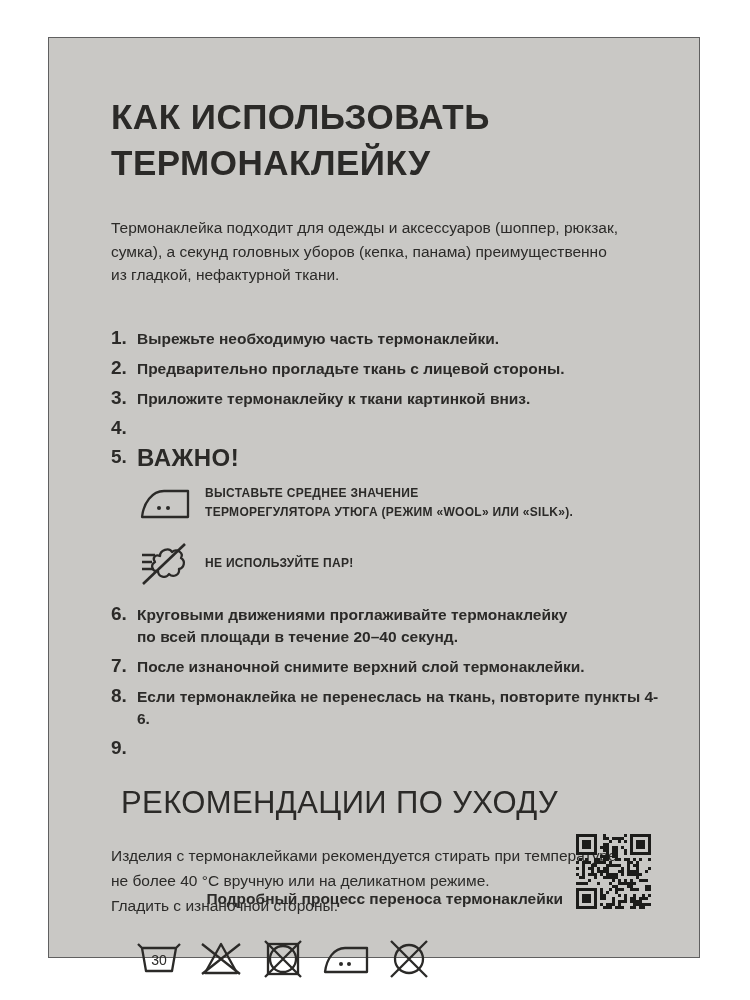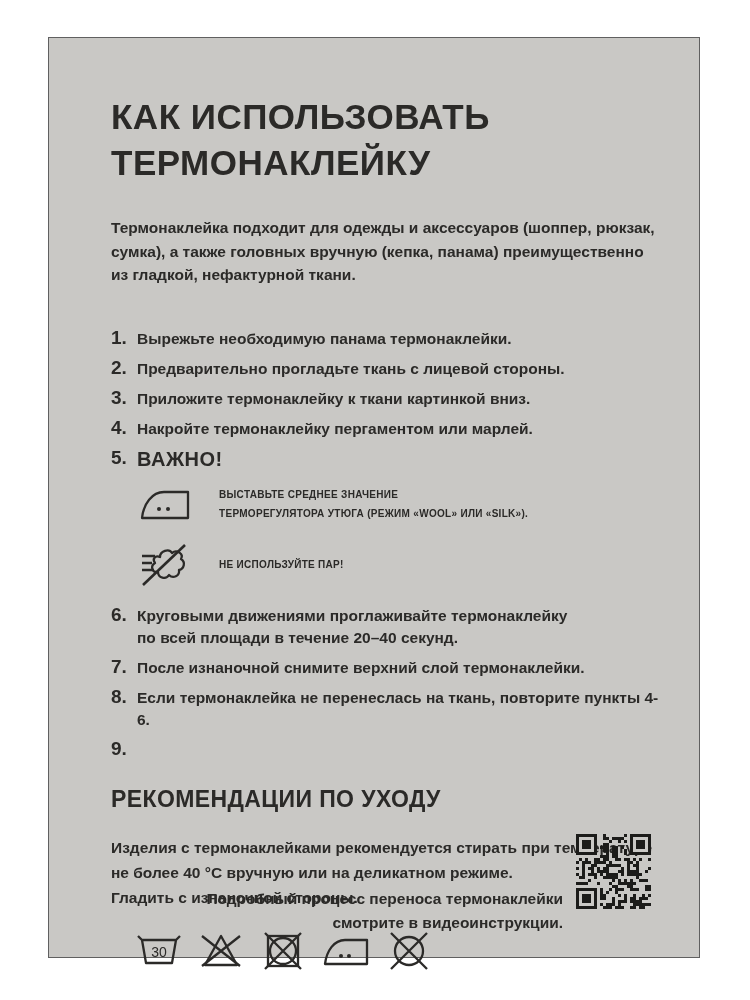--- a/index.html
+++ b/index.html
@@ -35,67 +35,67 @@
     letter-spacing: 0.5px;
     color: #2b2a28;
   }
   .intro {
     margin: 30px 0 0 0;
     font-size: 15.5px;
     line-height: 23.5px;
     font-weight: bold;
   }
   
-  .intro .l, .care-text .l { font-weight: bold; }
+  .intro .l, .care-text .l { font-weight: normal; }
 
   .steps { margin-top: 40px; }
   .step-row {
     display: flex;
     align-items: flex-start;
     margin-bottom: 7px;
   }
   .step-num {
     flex: 0 0 26px;
     font-size: 19px;
     font-weight: bold;
     line-height: 22px;
   }
   .step-text {
     font-size: 15.5px;
     line-height: 22px;
     font-weight: bold;
     padding-top: 1px;
   }
   .step-row.important .step-text {
-    font-size: 20px;
+    font-size: 24px;
     line-height: 22px;
     letter-spacing: 0.5px;
   }
   .notes { margin: 12px 0 14px 28px; }
   .note-row {
     display: flex;
     align-items: center;
     margin-bottom: 16px;
   }
   .note-icon {
     flex: 0 0 56px;
     display: flex;
     align-items: center;
   }
   .note-text {
-    font-size: 10px;
+    font-size: 12px;
     line-height: 19px;
     font-weight: bold;
     letter-spacing: 0.3px;
-    margin-left: 24px;
+    margin-left: 10px;
   }
   .care-heading {
-    margin: 26px 0 0 0;
-    font-size: 23px;
-    font-weight: bold;
+    margin: 26px 0 0 10px;
+    font-size: 31px;
+    font-weight: normal;
     letter-spacing: 0.4px;
   }
   .care-text {
     margin: 22px 0 0 0;
     font-size: 15.5px;
     line-height: 25px;
   }
   .care-symbols {
     display: flex;
     align-items: center;
@@ -133,30 +133,30 @@
 <div class="page">
   <div class="card">
 
     <h1 class="title">
       <div>КАК ИСПОЛЬЗОВАТЬ</div>
       <div>ТЕРМОНАКЛЕЙКУ</div>
     </h1>
 
     <div class="intro">
       <div class="l">Термонаклейка подходит для одежды и аксессуаров (шоппер, рюкзак,</div>
-      <div class="l">сумка), а также головных вручную (кепка, панама) преимущественно</div>
+      <div class="l">сумка), а секунд головных уборов (кепка, панама) преимущественно</div>
       <div class="l">из гладкой, нефактурной ткани.</div>
     </div>
 
     <div class="steps">
 
       <div class="step-row">
         <span class="step-num">1.</span>
         <span class="step-text">
-          <div>Вырежьте необходимую панама термонаклейки.</div>
+          <div>Вырежьте необходимую часть термонаклейки.</div>
             <div></div>
         </span>
       </div>
 
       <div class="step-row">
         <span class="step-num">2.</span>
         <span class="step-text">
           <div>Предварительно прогладьте ткань с лицевой стороны.</div>
             <div></div>
         </span>
@@ -165,24 +165,20 @@
       <div class="step-row">
         <span class="step-num">3.</span>
         <span class="step-text">
           <div>Приложите термонаклейку к ткани картинкой вниз.</div>
             <div></div>
         </span>
       </div>
 
       <div class="step-row">
         <span class="step-num">4.</span>
-        <span class="step-text">
-          <div>Накройте термонаклейку пергаментом или марлей.</div>
-            <div></div>
-        </span>
       </div>
 
       <div class="step-row important">
         <span class="step-num">5.</span>
         <span class="step-text">
           <div>ВАЖНО!</div>
         </span>
       </div>
 
       <div class="notes">
@@ -496,17 +492,16 @@
           <rect x="54" y="0" width="21" height="21" fill="#1c1c1a"></rect>
           <rect x="57" y="3" width="15" height="15" fill="#c9c8c5"></rect>
           <rect x="60" y="6" width="9" height="9" fill="#1c1c1a"></rect>
           <rect x="0" y="54" width="21" height="21" fill="#1c1c1a"></rect>
           <rect x="3" y="57" width="15" height="15" fill="#c9c8c5"></rect>
           <rect x="6" y="60" width="9" height="9" fill="#1c1c1a"></rect>
         </svg></div>
 
     <div class="footer-note">
       <div>Подробный процесс переноса термонаклейки</div>
-      <div>смотрите в видеоинструкции.</div>
     </div>
 
   </div>
 </div>
 
 </body></html>

